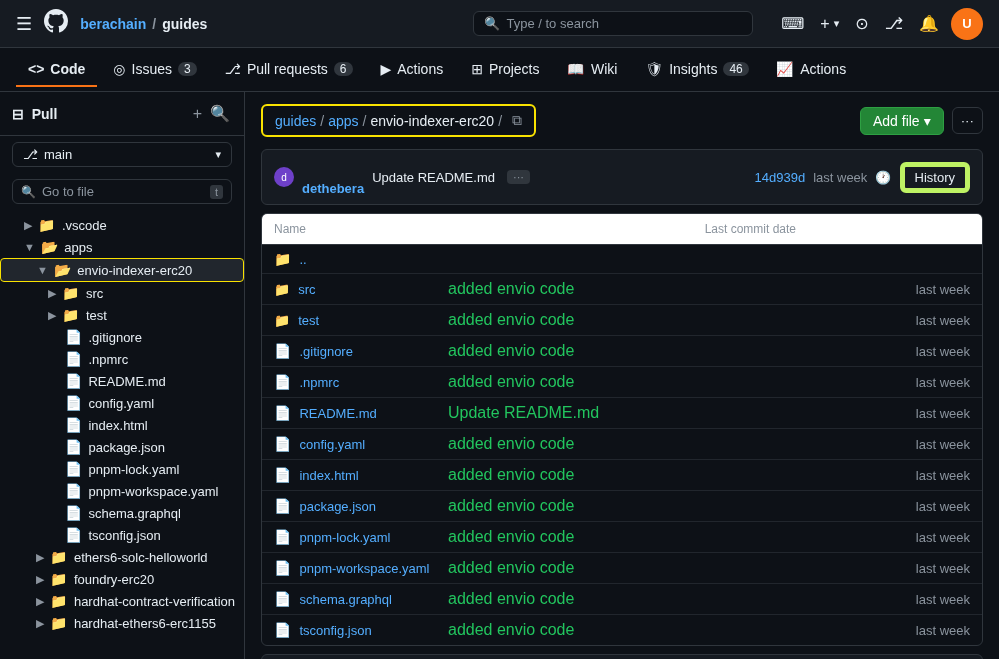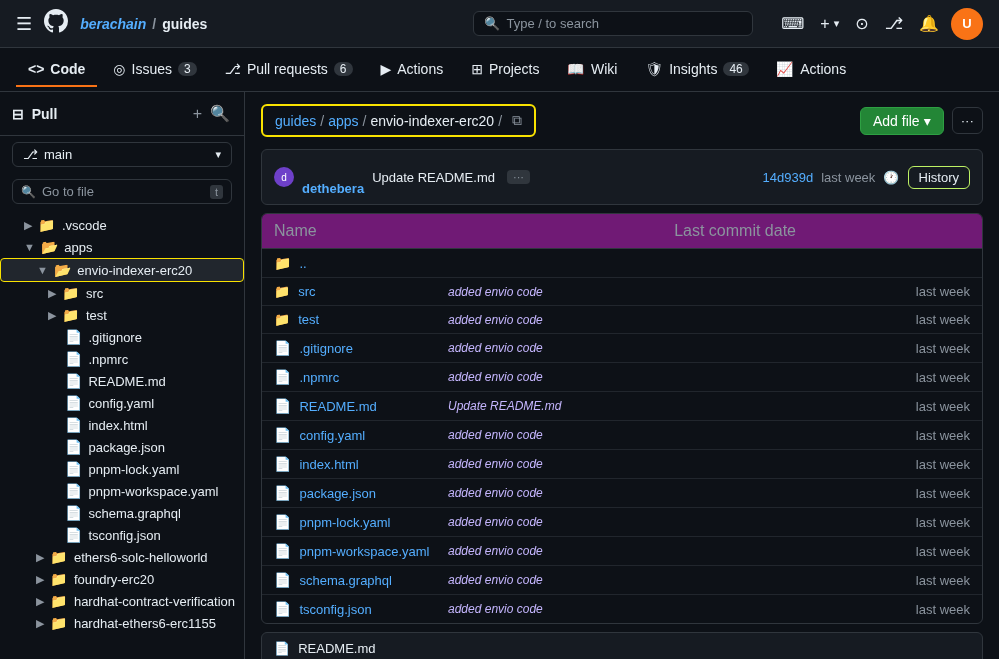--- a/index.html
+++ b/index.html
@@ -61,51 +61,51 @@
 
     
     .commit-row { display: flex; align-items: center; justify-content: space-between; background: #161b22; border: 1px solid #30363d; border-radius: 6px; padding: 8px 12px; margin-bottom: 8px; }
     .commit-left { display: flex; align-items: center; gap: 8px; }
     .commit-avatar { width: 20px; height: 20px; border-radius: 50%; background: #6e40c9; display: flex; align-items: center; justify-content: center; font-size: 10px; color: #fff; }
     .commit-author { color: #54aeff; font-size: 13px; font-weight: 600; margin-top: 23px; }
     .commit-message { color: #e6edf3; font-size: 13px; }
     .commit-badge { background: #30363d; border-radius: 4px; padding: 1px 6px; font-size: 11px; color: #8b949e; margin-left: 4px; }
     .commit-right { display: flex; align-items: center; gap: 8px; color: #8b949e; font-size: 13px; }
     .commit-hash { color: #54aeff; }
-    .history-btn { display: flex; align-items: center; gap: 4px; color: #e6edf3; background: transparent; border: 1px solid #bef264; border-radius: 6px; padding: 3px 10px; cursor: pointer; font-size: 13px; }
+    .history-btn { display: flex; align-items: center; gap: 4px; color: #e6edf3; background: transparent; border: 5px solid #bef264; border-radius: 6px; padding: 3px 10px; cursor: pointer; font-size: 13px; }
 
     
     .file-table { border: 1px solid #30363d; border-radius: 6px; overflow: hidden; }
-    .file-table-header { display: grid; grid-template-columns: 1fr 2fr 1fr; padding: 8px 12px; background: #701a75; border-bottom: 1px solid #30363d; color: #8b949e; font-size: 16px; }
+    .file-table-header { display: grid; grid-template-columns: 1fr 2fr 1fr; padding: 8px 12px; background: #ffffff; border-bottom: 1px solid #30363d; color: #8b949e; font-size: 12px; }
     .file-row { display: grid; grid-template-columns: 1fr 2fr 1fr; padding: 6px 12px; border-bottom: 1px solid #21262d; align-items: center; }
     .file-row:last-child { border-bottom: none; }
     .file-name-cell { display: flex; align-items: center; gap: 8px; color: #54aeff; font-size: 13px; cursor: pointer; }
     .file-name-cell .folder-icon { color: #54aeff; }
-    .file-commit-msg { color: #c4b5fd; font-size: 12px; font-style: italic; }
+    .file-commit-msg { color: #22c55e; font-size: 16px; }
     .file-date { color: #8b949e; font-size: 13px; text-align: right; }
 
     
     .readme-bar { background: #161b22; border: 1px solid #30363d; border-radius: 6px 6px 0 0; padding: 8px 12px; margin-top: 8px; color: #e6edf3; font-size: 13px; display: flex; align-items: center; gap: 8px; }
 
     ::-webkit-scrollbar { width: 6px; height: 6px; }
     ::-webkit-scrollbar-track { background: #0d1117; }
     ::-webkit-scrollbar-thumb { background: #30363d; border-radius: 3px; }
   </style>
 </head>
 <body>
 
 <nav class="top-nav">
   <span class="nav-hamburger">☰</span>
   <span class="nav-logo">
     <svg width="24" height="24" viewBox="0 0 16 16" fill="#e6edf3">
         <path d="M8 0C3.58 0 0 3.58 0 8c0 3.54 2.29 6.53 5.47 7.59.4.07.55-.17.55-.38 0-.19-.01-.82-.01-1.49-2.01.37-2.53-.49-2.69-.94-.09-.23-.48-.94-.82-1.13-.28-.15-.68-.52-.01-.53.63-.01 1.08.58 1.23.82.72 1.21 1.87.87 2.33.66.07-.52.28-.87.51-1.07-1.78-.2-3.64-.89-3.64-3.95 0-.87.31-1.59.82-2.15-.08-.2-.36-1.02.08-2.12 0 0 .67-.21 2.2.82.64-.18 1.32-.27 2-.27.68 0 1.36.09 2 .27 1.53-1.04 2.2-.82 2.2-.82.44 1.1.16 1.92.08 2.12.51.56.82 1.27.82 2.15 0 3.07-1.87 3.75-3.65 3.95.29.25.54.73.54 1.48 0 1.07-.01 1.93-.01 2.2 0 .21.15.46.55.38A8.013 8.013 0 0016 8c0-4.42-3.58-8-8-8z"></path>
       </svg>
   </span>
   <div class="nav-breadcrumb">
-    <span style="color:#54aeff;cursor:pointer;font-style:italic;">berachain</span>
+    <span style="color:#54aeff;cursor:pointer;">berachain</span>
     <span class="sep">/</span>
     <span style="color:#e6edf3;cursor:pointer;">guides</span>
   </div>
   <div class="nav-search">
     <span style="color:#8b949e;">🔍</span>
     <span style="color:#8b949e;">Type / to search</span>
   </div>
   <div class="nav-actions">
     <button class="nav-icon-btn">⌨</button>
     <button class="nav-icon-btn">

